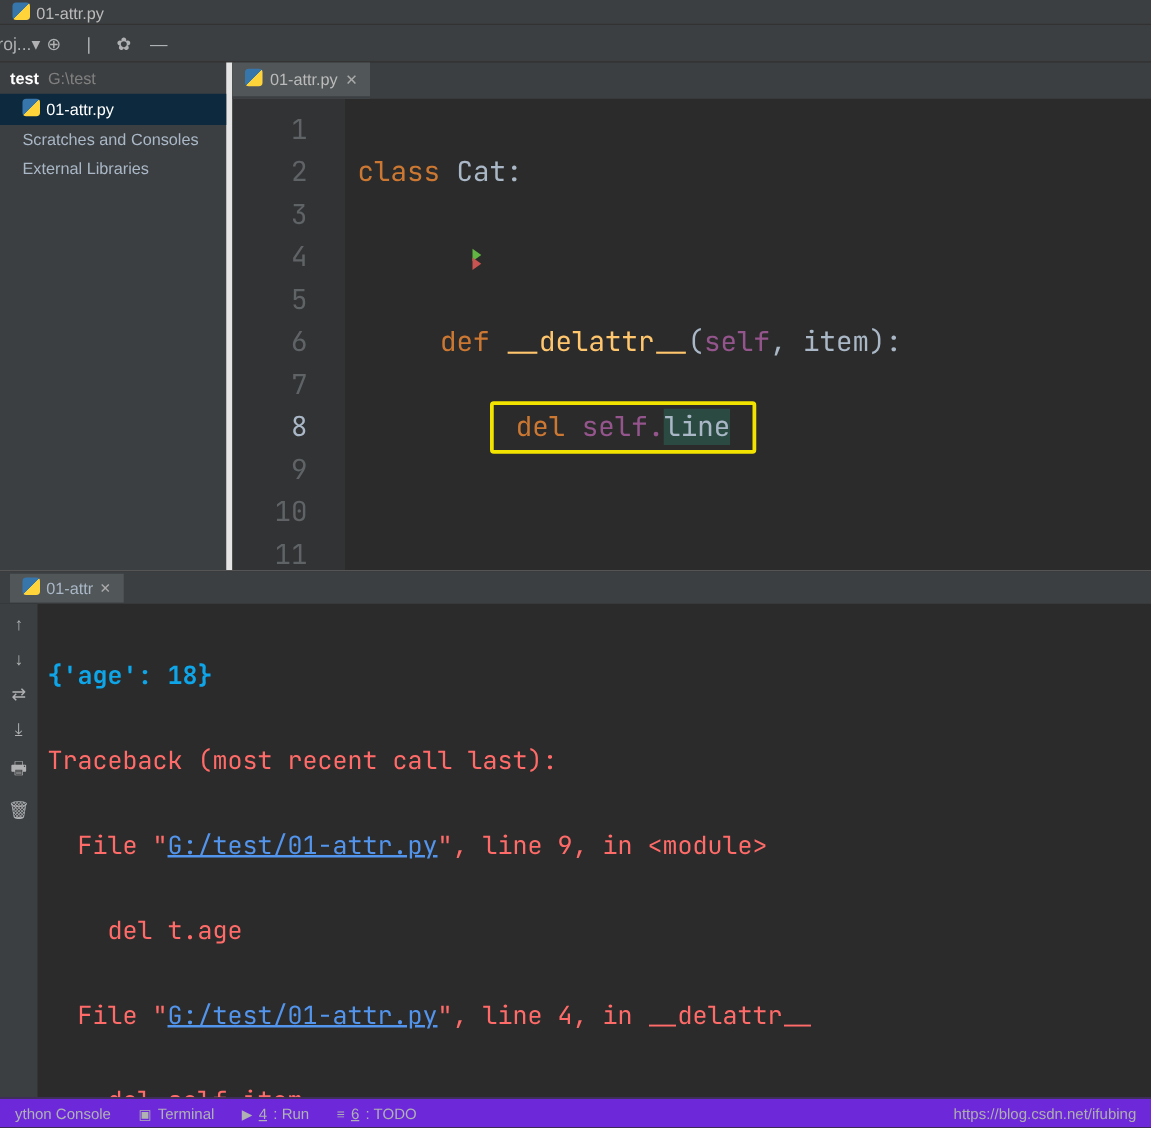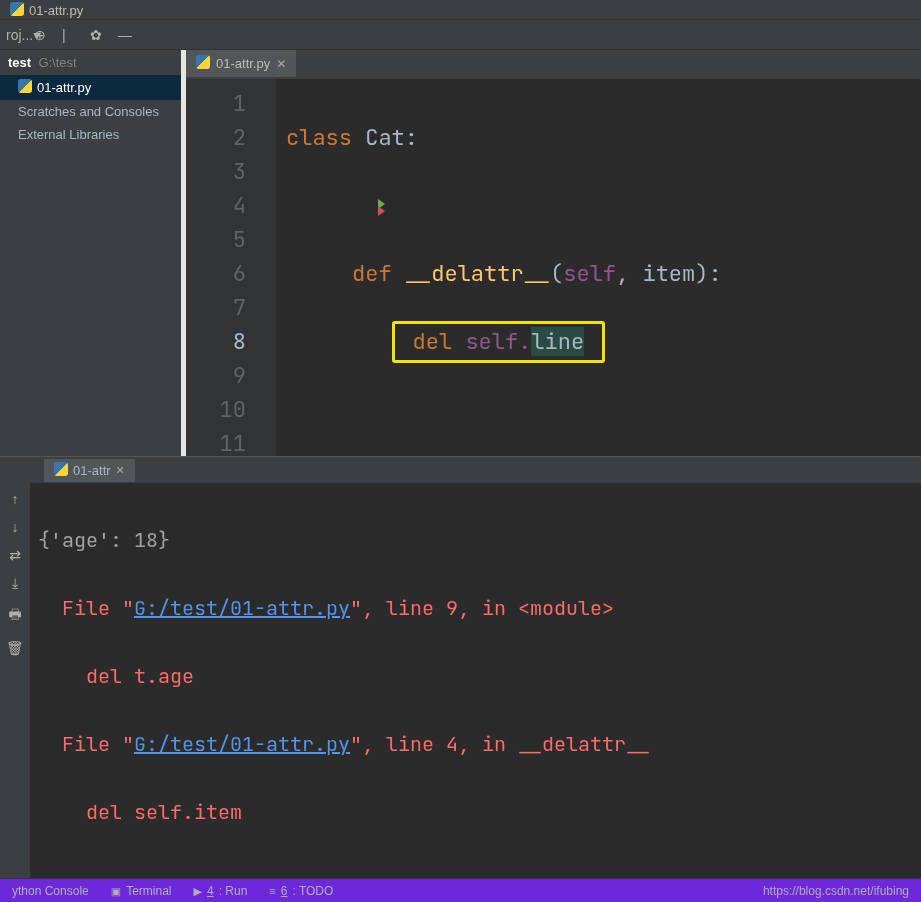--- a/index.html
+++ b/index.html
@@ -42,20 +42,21 @@
   display: flex;
   align-items: center;
   padding: 0 6px;
   gap: 10px;
   border-bottom: 1px solid #323232;
 }
 .tool-btn {
   width: 18px; height: 18px;
   display: flex;
   align-items: center;
+  justify-content: center;
   color: #afb1b3;
   font-size: 14px;
 }
 .main-split {
   display: flex;
   flex: 1;
   min-height: 0;
 }
 .sidebar {
   width: 186px;
@@ -160,21 +161,20 @@
   align-items: center;
   padding: 0 8px;
 }
 .console-tab {
   padding: 3px 10px;
   display: flex;
   gap: 5px;
   align-items: center;
   font-size: 13px;
   background: #515658;
-  margin-left: 36px;
 }
 .console-tab .close-x { font-size: 11px; color: #aaa; }
 .console-body {
   flex: 1;
   display: flex;
   overflow: hidden;
 }
 .console-toolbar {
   width: 30px;
   background: #3c3f41;
@@ -188,21 +188,21 @@
 }
 .console-text {
   flex: 1;
   font-family: "JetBrains Mono", Consolas, monospace;
   font-size: 20px;
   line-height: 34px;
   padding: 6px 8px;
   white-space: pre;
   overflow: hidden;
 }
-.out { color: #a3a3a3; }
+.out { color: #0ea5e9; font-weight: bold; }
 .err { color: #ff6b68; }
 .err a { color: #5394ec; text-decoration: underline; }
 .bottom-bar {
   height: 24px;
   background: #6d28d9;
   display: flex;
   padding: 0 12px;
   gap: 22px;
   color: #afb1b3;
   font-size: 12px;
@@ -326,20 +326,21 @@
     <div class="console-toolbar">
       <span>↑</span>
       <span>↓</span>
       <span>⇄</span>
       <span>⤓</span>
       <span>🖶</span>
       <span>🗑</span>
     </div>
     <div class="console-text">
 <div class="out">{'age': 18}</div>
+<div class="err">Traceback (most recent call last):</div>
 <div class="err"><span>  File "</span><a>G:/test/01-attr.py</a><span>", line 9, in &lt;module&gt;</span></div>
 <div class="err">    del t.age</div>
 <div class="err"><span>  File "</span><a>G:/test/01-attr.py</a><span>", line 4, in __delattr__</span></div>
 <div class="err">    del self.item</div>
 
 
 
 
 
 

